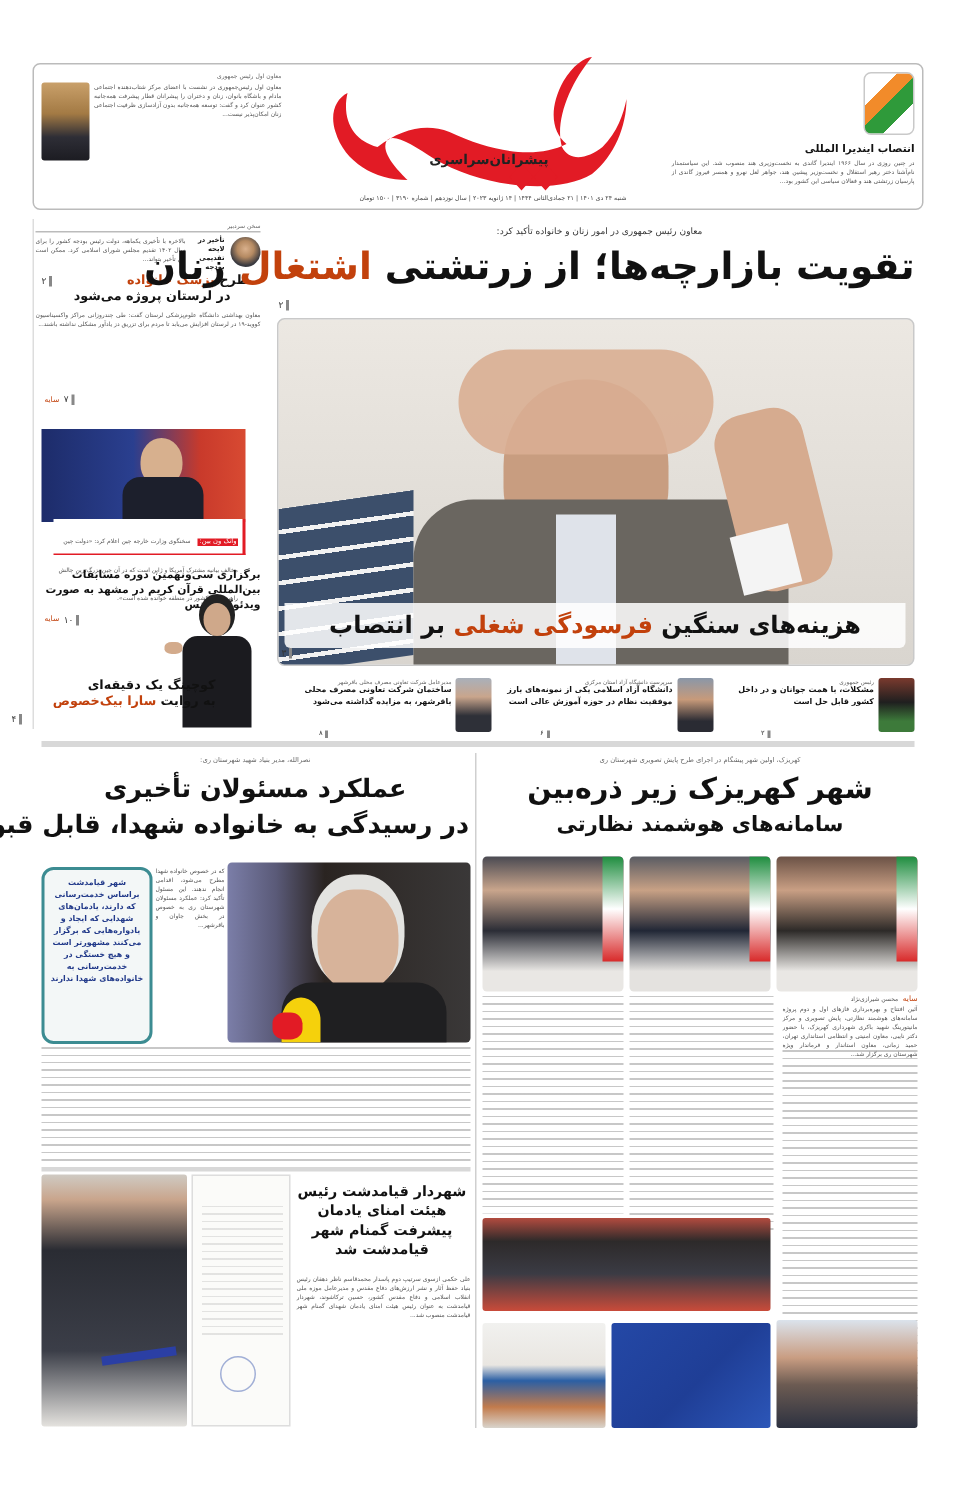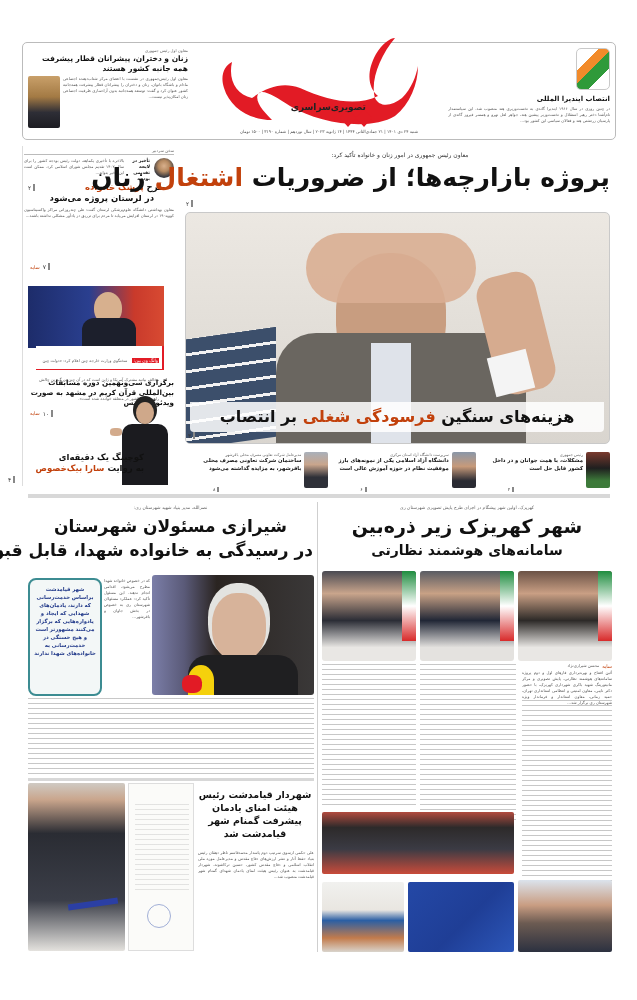--- a/index.html
+++ b/index.html
@@ -15,34 +15,33 @@
   .frame { border: 1px solid #c9c9c9; border-radius: 5px; }
   .h-bold { font-weight: bold; color: #111; }
 </style>
 </head>
 <body>
 
 <div class="abs frame" style="left:22px;top:42px;width:594px;height:98px;border-color:#bbb;"></div>
 
 <div class="abs" style="left:28px;top:48px;width:160px;height:90px;">
   <div class="kicker" style="font-size:4px;">معاون اول رئیس جمهوری</div>
-  <div class="h-bold" style="font-size:7.5px;line-height:10px;margin-top:1px;">زنان و دختران، پیشرانان قطار پیشرفت همه جانبه کشور هستند</div>
   <div style="display:flex;gap:3px;margin-top:2px;">
     <div class="txt" style="flex:1;height:70px;overflow:hidden;">معاون اول رئیس‌جمهوری در نشست با اعضای مرکز شتاب‌دهنده اجتماعی مادام و باشگاه بانوان، زنان و دختران را پیشرانان قطار پیشرفت همه‌جانبه کشور عنوان کرد و گفت: توسعه همه‌جانبه بدون آزادسازی ظرفیت اجتماعی زنان امکان‌پذیر نیست...</div>
     <div class="photo" style="width:32px;height:52px;background:linear-gradient(180deg,#c9a06a 0,#a37a44 40%,#2e2e36 70%,#1c1c22 100%);border-radius:2px;"></div>
   </div>
 </div>
 
 <div class="abs" style="left:180px;top:36px;width:270px;height:100px;direction:ltr;">
   <svg width="270" height="100" viewBox="0 0 270 100">
     <path d="M215 2 C200 20 190 45 195 62 C200 72 212 70 222 62 C232 52 236 40 238 30 C238 48 230 68 215 80 C190 95 140 88 110 70 C95 60 82 52 78 58 C74 66 86 78 92 84 C70 84 50 72 44 52 C40 40 44 30 52 26 C48 44 56 58 72 62 C88 50 104 46 120 52 C150 66 178 70 198 60 C188 52 186 36 196 18 C202 8 210 2 215 2 Z" fill="#e21b25"></path>
     <path d="M160 82 l8 -9 l8 9 l-8 9 Z M176 82 l8 -9 l8 9 l-8 9 Z" fill="#e21b25"></path>
   </svg>
 </div>
-<div class="abs h-bold" style="left:296px;top:102px;width:70px;font-size:9px;color:#222;text-align:center;">تصویری‌سراسری</div>
+<div class="abs h-bold" style="left:296px;top:102px;width:70px;font-size:9px;color:#222;text-align:center;">پیشرانان‌سراسری</div>
 <div class="abs" style="left:214px;top:129px;width:230px;font-size:4.2px;color:#444;white-space:nowrap;text-align:center;">شنبه ۲۴ دی ۱۴۰۱ | ۲۱ جمادی‌الثانی ۱۴۴۴ | ۱۴ ژانویه ۲۰۲۳ | سال نوزدهم | شماره ۳۱۹۰ | ۱۵۰۰ تومان</div>
 
 <div class="abs" style="left:448px;top:48px;width:162px;height:90px;">
   <div style="display:flex;justify-content:flex-start;align-items:flex-end;gap:4px;">
     <div class="frame" style="width:34px;height:42px;background:linear-gradient(135deg,#ffffff 0,#ffffff 30%,#f28b2a 30%,#f28b2a 48%,#2f9a3a 48%,#2f9a3a 72%,#fff 72%);"></div>
   </div>
   <div class="h-bold" style="font-size:7px;margin-top:5px;text-align:right;">انتصاب ایندیرا المللی</div>
   <div class="txt" style="height:32px;overflow:hidden;margin-top:3px;">در چنین روزی در سال ۱۹۶۶ ایندیرا گاندی به نخست‌وزیری هند منصوب شد. این سیاستمدار نام‌آشنا دختر رهبر استقلال و نخست‌وزیر پیشین هند، جواهر لعل نهرو و همسر فیروز گاندی از پارسیان زرتشتی هند و فعالان سیاسی این کشور بود...</div>
 </div>
 
@@ -95,21 +94,21 @@
 <div class="abs" style="left:24px;top:452px;width:120px;height:32px;">
   <div class="h-bold" style="font-size:8.5px;line-height:11px;">کوچینگ یک دقیقه‌ای</div>
   <div class="h-bold" style="font-size:8.5px;line-height:11px;">
     <span>به روایت </span><span class="red">سارا بیک‌خصوص</span>
   </div>
   <span class="pagenum" style="position:absolute;left:-16px;top:24px;">۴</span>
 </div>
 
 <div class="abs kicker" style="left:190px;top:151px;width:420px;text-align:center;font-size:6px;color:#333;">معاون رئیس جمهوری در امور زنان و خانواده تأکید کرد:</div>
 <div class="abs h-bold" style="left:190px;top:160px;width:420px;text-align:center;font-size:25px;line-height:36px;white-space:nowrap;letter-spacing:-0.5px;">
-  <span>پروژه بازارچه‌ها؛ از ضروریات </span><span class="red">اشتغال</span><span> زنان</span>
+  <span>تقویت بازارچه‌ها؛ از زرتشتی </span><span class="red">اشتغال</span><span> زنان</span>
 </div>
 <span class="abs pagenum" style="left:186px;top:200px;">۲</span>
 
 <div class="abs frame" style="left:185px;top:212px;width:425px;height:232px;overflow:hidden;background:linear-gradient(180deg,#ece8e2 0,#d9d5cf 100%);">
 
   <div style="position:absolute;left:0;top:120px;width:90px;height:110px;background:repeating-linear-gradient(180deg,#3c4f6b 0,#3c4f6b 14px,#f2f2f2 14px,#f2f2f2 17px);transform:skewY(-8deg);"></div>
 
   <div style="position:absolute;left:150px;top:40px;width:110px;height:120px;border-radius:48% 48% 40% 40%;background:#c89d80;"></div>
   <div style="position:absolute;left:90px;top:120px;width:250px;height:120px;background:#6a6660;border-radius:40px 40px 0 0;"></div>
   <div style="position:absolute;left:185px;top:130px;width:40px;height:100px;background:#dfe3ea;"></div>
@@ -176,21 +175,21 @@
 <div class="abs fill-lines" style="left:420px;top:664px;width:96px;height:160px;"></div>
 <div class="abs fill-lines" style="left:322px;top:664px;width:94px;height:145px;"></div>
 
 <div class="abs photo" style="left:322px;top:812px;width:192px;height:62px;background:linear-gradient(180deg,#b24b3f 0,#2d2a2a 25%,#3b3b44 60%,#c94b3a 100%);border-radius:2px;"></div>
 <div class="abs photo" style="left:322px;top:882px;width:82px;height:70px;background:linear-gradient(180deg,#f1f1ef 0,#e9e6e1 40%,#2b5fa4 55%,#c27b4c 80%,#d9d4cc 100%);border-radius:2px;"></div>
 <div class="abs photo" style="left:408px;top:882px;width:106px;height:70px;background:linear-gradient(135deg,#2448a6 0,#1f3e96 55%,#2c56b8 100%);border-radius:2px;"></div>
 <div class="abs photo" style="left:518px;top:880px;width:94px;height:72px;background:linear-gradient(180deg,#dbe3ec 0,#c99d82 35%,#6c5b52 60%,#2c3140 100%);border-radius:2px;"></div>
 
 <div class="abs" style="left:317px;top:502px;width:1px;height:450px;background:#cfcfcf;"></div>
 <div class="abs kicker" style="left:28px;top:505px;width:285px;text-align:center;font-size:4.5px;">نصرالله، مدیر بنیاد شهید شهرستان ری:</div>
-<div class="abs h-bold" style="left:28px;top:514px;width:285px;text-align:center;font-size:17px;line-height:24px;white-space:nowrap;">شیرازی مسئولان شهرستان</div>
+<div class="abs h-bold" style="left:28px;top:514px;width:285px;text-align:center;font-size:17px;line-height:24px;white-space:nowrap;">عملکرد مسئولان تأخیری</div>
 <div class="abs h-bold" style="left:28px;top:538px;width:285px;text-align:center;font-size:17px;line-height:24px;white-space:nowrap;">در رسیدگی به خانواده شهدا، قابل قبول است</div>
 
 <div class="abs photo" style="left:152px;top:575px;width:162px;height:120px;background:linear-gradient(90deg,#7b7ea8 0,#5a5a78 20%,#2a2421 40%,#3a3838 100%);border-radius:3px;">
   <div style="position:absolute;left:60px;top:18px;width:54px;height:68px;border-radius:45%;background:#d7b39a;box-shadow:0 -6px 0 4px #e3e3e0;"></div>
   <div style="position:absolute;left:36px;top:80px;width:110px;height:40px;background:#1f1f21;border-radius:20px 20px 0 0;"></div>
   <div style="position:absolute;left:36px;top:90px;width:26px;height:30px;border-radius:50% 50% 0 0;background:#f5d10c;"></div>
   <div style="position:absolute;left:30px;top:100px;width:20px;height:18px;border-radius:40%;background:#e21b25;"></div>
 </div>
 
 <div class="abs" style="left:28px;top:578px;width:74px;height:118px;background:#f3f7f7;border:2px solid #3c8c92;border-radius:8px;padding:5px 4px;">

